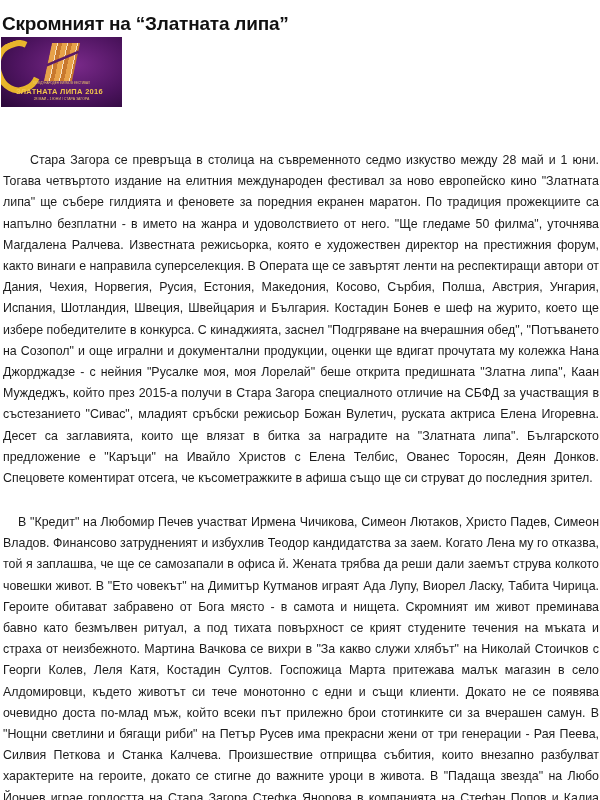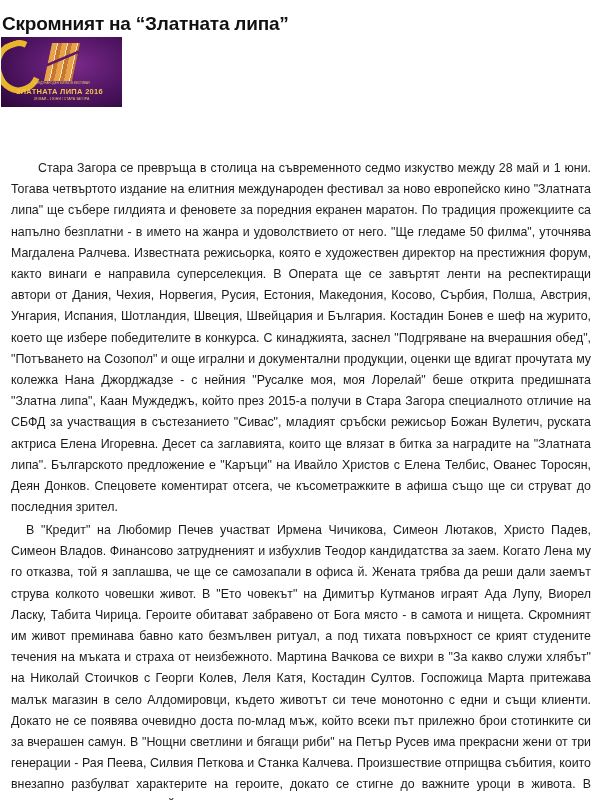--- a/index.html
+++ b/index.html
@@ -10,21 +10,21 @@
   .poster .ribbon { position: absolute; left: -6px; top: 4px; width: 34px; height: 40px; border: 6px solid #e8b52c; border-radius: 50% 40% 50% 45%; border-right-color: transparent; transform: rotate(-20deg); }
   .poster .emblem { position: absolute; left: 47px; top: 6px; width: 28px; height: 38px; transform: skewX(-12deg);
     background: repeating-linear-gradient(90deg, #e7a24a 0 5px, #f7e1c0 5px 6px, #c8782e 6px 10px); }
   .poster .emblem:after { content:""; position:absolute; left:-2px; right:-2px; top:14px; height:3px; background:#5a1a66; transform: rotate(-25deg); }
   .poster .sub { position: absolute; left: 0; right: 0; top: 71%; text-align: center; font-size: 3px; color: #e8c26a; transform: translateY(-4px); }
   .poster .name { position: absolute; left: 0; right: 4px; top: 50px; text-align: center; font-size: 7.5px; font-weight: bold; color: #f0c44a; letter-spacing: 0.3px; }
   .poster .dates { position: absolute; left: 0; right: 0; top: 60px; text-align: center; font-size: 3.5px; color: #e8c26a; }
   .article { position: absolute; left: 3px; width: 596px; font-size: 12.4px; line-height: 21.2px; text-align: justify; color: #1b1b1b; }
   .p1 { top: 150px; }
   .p2 { top: 512px; }
-  .article p { margin: 8px; text-indent: 27px; }
+  .article p { margin: 0; text-indent: 27px; }
   .p2 p { text-indent: 15px; }
 </style>
 </head>
 <body>
 
 <h1 class="title">Скромният на “Златната липа”</h1>
 
 <div class="poster" title="Poster of the festival Златната липа 2016">
   <div class="ribbon"></div>
   <div class="emblem"></div>

